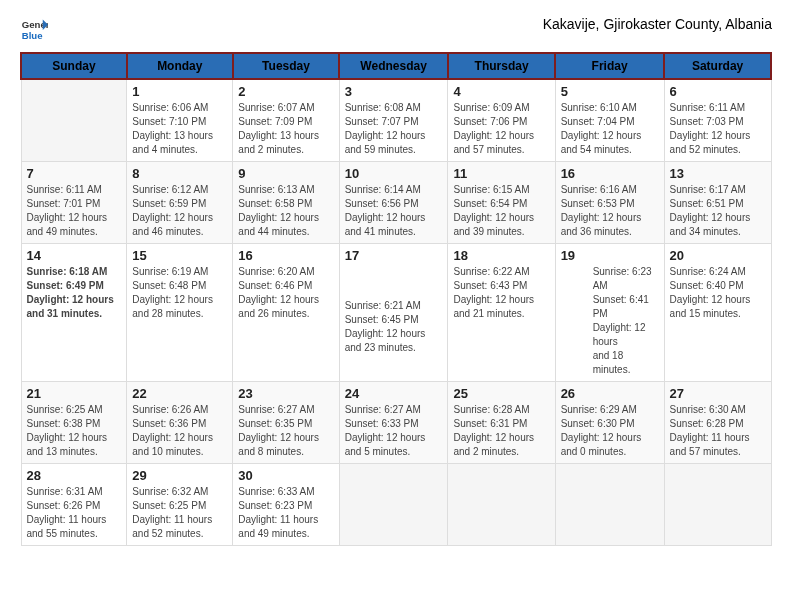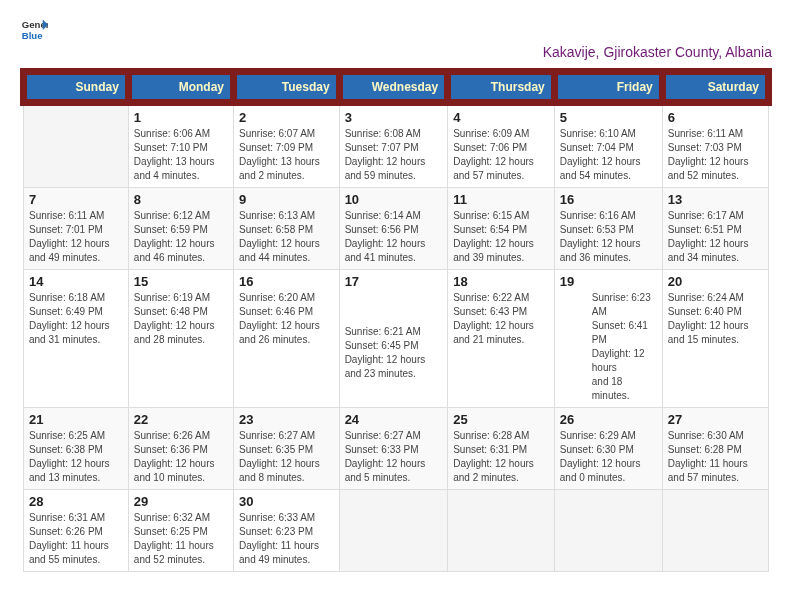--- a/index.html
+++ b/index.html
@@ -28,36 +28,35 @@
     .title-area {
       text-align: right;
     }
     .month-title {
       font-size: 32px;
       font-weight: normal;
       color: #333;
     }
     .subtitle {
       font-size: 14px;
-      color: #701a75;
-      margin-top: 28px;
+      color: #000000;
     }
     .calendar {
       width: 100%;
       border-collapse: collapse;
       border: 1px solid #ccc;
     }
     .calendar thead tr th {
       background-color: #2a6db5;
-      color: #fef9c3;
+      color: #000000;
       font-size: 12px;
       font-weight: bold;
       padding: 5px 6px;
-      text-align: right;
-      border: 7px solid #7f1d1d;
+      text-align: center;
+      border: 2px solid #7f1d1d;
     }
     .calendar tbody tr td {
       vertical-align: top;
       width: 113px;
       min-height: 80px;
       padding: 4px 5px;
       border: 1px solid #ddd;
       font-size: 10px;
       color: #333;
       background: #fff;
@@ -202,21 +201,21 @@
           <span class="day-number">13</span>
           <div class="day-info" style="white-space: pre-line;">Sunrise: 6:17 AM
 Sunset: 6:51 PM
 Daylight: 12 hours
 and 34 minutes.</div>
         </td>
       </tr>
       <tr>
         <td>
           <span class="day-number">14</span>
-          <div class="day-info" style="white-space: pre-line;">Sunrise: 6:18 AM
+          <div class="day-info" style="white-space: pre-line; font-weight: bold;">Sunrise: 6:18 AM
 Sunset: 6:49 PM
 Daylight: 12 hours
 and 31 minutes.</div>
         </td>
         <td>
           <span class="day-number">15</span>
           <div class="day-info" style="white-space: pre-line;">Sunrise: 6:19 AM
 Sunset: 6:48 PM
 Daylight: 12 hours
 and 28 minutes.</div>

